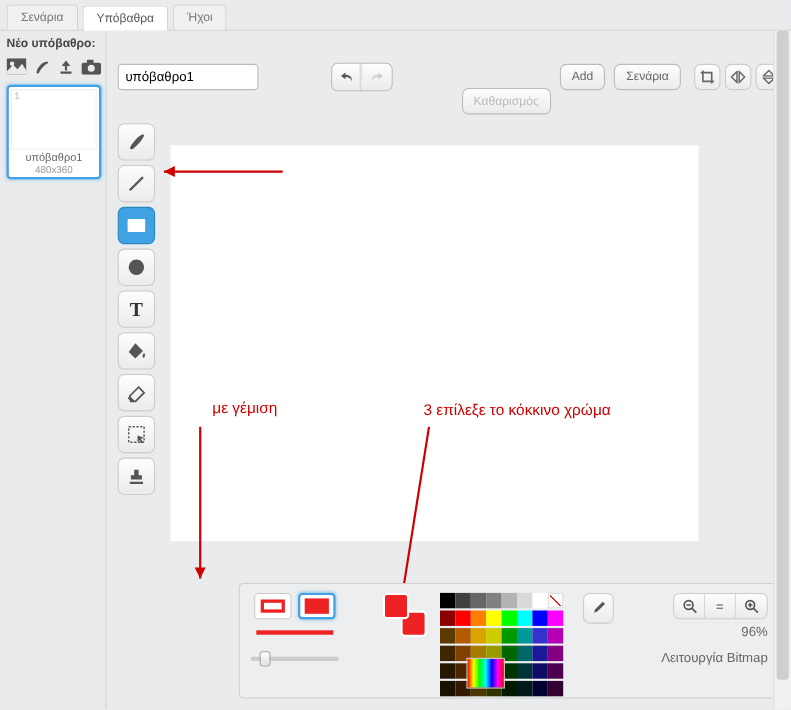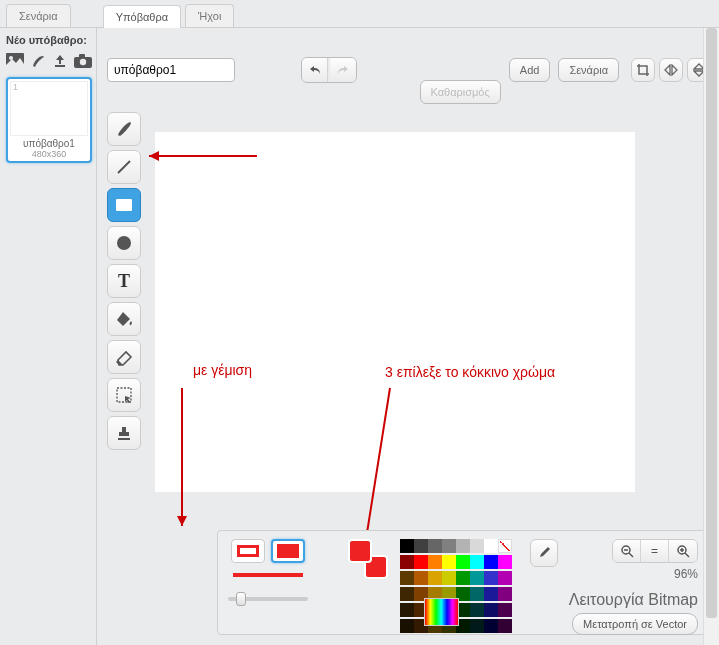--- a/index.html
+++ b/index.html
@@ -28,21 +28,20 @@
     border-radius: 4px 4px 0 0;
     color: #777;
     cursor: pointer;
     font-size: 11px;
   }
   .tab.active {
     background: #fff;
     color: #555;
     position: relative;
     top: 1px;
-    margin-left: 28px;
   }
   .main {
     display: flex;
     height: calc(100% - 28px);
   }
   .left-panel {
     width: 97px;
     padding: 6px 6px;
     background: #e9ebed;
     border-right: 1px solid #cfcfcf;
@@ -250,21 +249,21 @@
     align-self:flex-start;
   }
   .right-controls{
     margin-left:auto;
     display:flex;flex-direction:column;align-items:flex-end;gap:4px;
   }
   .zoom-btns{display:flex;gap:0;border:1px solid #ccc;border-radius:6px;overflow:hidden;}
   .zoom-btns .zb{width:28px;height:22px;background:linear-gradient(#fdfdfd,#ebebeb);display:flex;align-items:center;justify-content:center;border-right:1px solid #d5d5d5;cursor:pointer;color:#555;}
   .zoom-btns .zb:last-child{border-right:none;}
   .zoom-pct { font-size:12px;color:#666; }
-  .mode-label { font-size:16px;color:#666;margin-top:6px; }
+  .mode-label { font-size:12px;color:#666;margin-top:6px; }
   .vector-btn {
     height:22px;padding:0 10px;border:1px solid #bbb;border-radius:10px;
     background:linear-gradient(#fdfdfd,#ebebeb);
     font-size:11px;color:#555;cursor:pointer;
   }
 
   
   .ann {
     position:absolute;color:#c00;font-size:14px;pointer-events:none;
   }
@@ -546,21 +545,20 @@
               <svg width="14" height="14" viewBox="0 0 14 14">
                 <circle cx="6" cy="6" r="4" fill="none" stroke="#555" stroke-width="1.5"></circle>
                 <line x1="9" y1="9" x2="13" y2="13" stroke="#555" stroke-width="1.5"></line>
                 <line x1="4" y1="6" x2="8" y2="6" stroke="#555" stroke-width="1.5"></line>
                 <line x1="6" y1="4" x2="6" y2="8" stroke="#555" stroke-width="1.5"></line>
               </svg>
             </div>
         </div>
         <div class="zoom-pct">96%</div>
         <div class="mode-label">Λειτουργία Bitmap</div>
-        <button class="vector-btn">Μετατροπή σε Vector</button>
       </div>
     </div>
   </div>
 </div>
 
 <div class="scrollbar">
     <div class="sthumb"></div>
   </div>
 
 </body></html>

